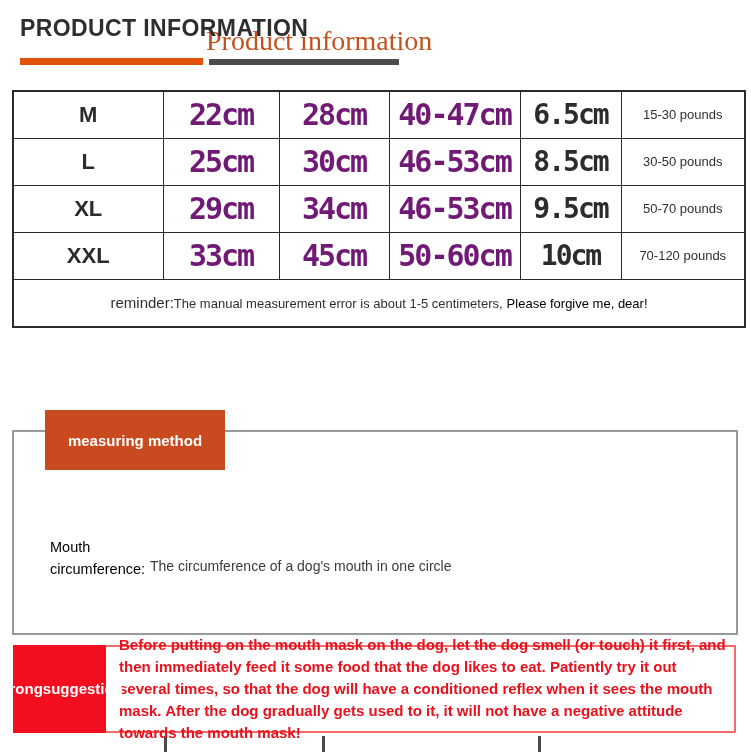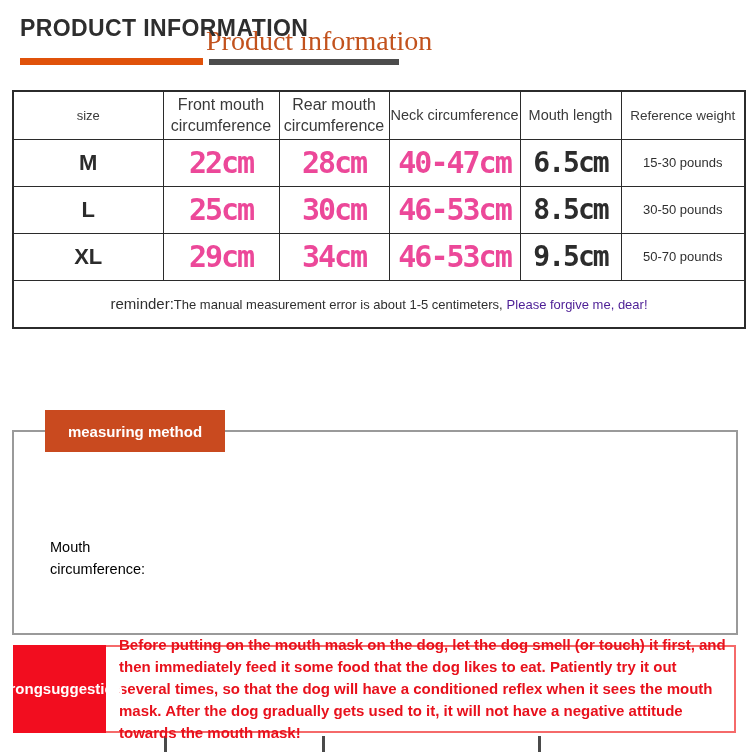--- a/index.html
+++ b/index.html
@@ -23,33 +23,33 @@
              vertical-align:middle;padding:0;overflow:hidden;}
   tr.hrow{height:48px;}
   tr.drow{height:47px;}
   tr.rrow{height:48px;}
   th.h-size{font-size:13px;font-weight:normal;color:#3a3a3a;}
   th.h-front, th.h-rear{font-size:16px;font-weight:normal;color:#3a3a3a;line-height:1.35;}
   th.h-neck, th.h-mouth{font-size:14.5px;font-weight:normal;color:#3a3a3a;}
   th.h-weight{font-size:13.5px;font-weight:normal;color:#3a3a3a;}
   td.c-size{font-size:22px;font-weight:bold;color:#2c2c2c;}
   td.c-num{font-family:"DejaVu Sans Mono", monospace;font-weight:bold;font-size:30px;
-           letter-spacing:-2px;color:#ec4899;white-space:nowrap;}
+           letter-spacing:-2px;color:#701a75;white-space:nowrap;}
   td.c-mlen{font-family:"DejaVu Sans Mono", monospace;font-weight:bold;font-size:28px;
            letter-spacing:-2px;color:#2c2c2c;white-space:nowrap;}
   td.c-weight{font-size:13px;color:#2f2f2f;margin-top:16px;}
   td.reminder-cell{text-align:left;padding-left:28px;}
   .rem-label{font-size:15px;color:#2f2f2f;}
   .rem-text{font-size:13px;color:#2f2f2f;margin-top:28px;}
-  .rem-text2{font-size:13px;color:#4c1d95;margin-left:4px;}
+  .rem-text2{font-size:13px;color:#000000;margin-left:4px;}
 
   
   .measure-box{position:absolute;left:12px;top:430px;width:722px;height:201px;
                border:2px solid #9a9a9a;background:#ffffff;}
-  .measure-label{position:absolute;left:45px;top:410px;width:180px;height:42px;
+  .measure-label{position:absolute;left:45px;top:410px;width:180px;height:60px;
                  background:#c94a1f;color:#ffffff;font-size:15px;font-weight:bold;
                  display:flex;align-items:center;justify-content:center;z-index:3;}
   .mc-label{position:absolute;left:50px;top:536px;width:112px;font-size:14.5px;
             color:#000000;line-height:22px;z-index:2;}
   .mc-text{position:absolute;left:150px;top:558px;font-size:14px;color:#3b3b3b;z-index:2;}
 
   
   .sugg-box{position:absolute;left:13px;top:645px;width:723px;height:88px;
             border:2px solid #f56a6a;background:#ffffff;box-sizing:border-box;}
   .sugg-label{position:absolute;left:13px;top:645px;width:93px;height:88px;
@@ -77,28 +77,20 @@
     <table class="size">
       <colgroup>
         <col style="width:150px">
           <col style="width:116px">
           <col style="width:110px">
         <col style="width:131px">
           <col style="width:101px">
           <col style="width:124px">
       </colgroup>
       <tbody>
-          <tr class="hrow">
-        <th class="h-size">size</th>
-        <th class="h-front">Front mouth circumference</th>
-        <th class="h-rear">Rear mouth circumference</th>
-        <th class="h-neck">Neck circumference</th>
-        <th class="h-mouth">Mouth length</th>
-        <th class="h-weight">Reference weight</th>
-      </tr>
       <tr class="drow">
         <td class="c-size">M</td>
         <td class="c-num">22cm</td>
         <td class="c-num">28cm</td>
         <td class="c-num">40-47cm</td>
         <td class="c-mlen">6.5cm</td>
         <td class="c-weight">15-30 pounds</td>
       </tr>
       <tr class="drow">
         <td class="c-size">L</td>
@@ -109,37 +101,46 @@
         <td class="c-weight">30-50 pounds</td>
       </tr>
       <tr class="drow">
         <td class="c-size">XL</td>
         <td class="c-num">29cm</td>
         <td class="c-num">34cm</td>
         <td class="c-num">46-53cm</td>
         <td class="c-mlen">9.5cm</td>
         <td class="c-weight">50-70 pounds</td>
       </tr>
+      <tr class="drow">
+        <td class="c-size">XXL</td>
+        <td class="c-num">33cm</td>
+        <td class="c-num">45cm</td>
+        <td class="c-num">50-60cm</td>
+        <td class="c-mlen">10cm</td>
+        <td class="c-weight">70-120 pounds</td>
+      </tr>
       <tr class="rrow">
         <td class="reminder-cell" colspan="6">
           <span class="rem-label">reminder:</span><span class="rem-text">The manual measurement error is about 1-5 centimeters,</span><span class="rem-text2">Please forgive me, dear!</span>
         </td>
       </tr>
     </tbody>
       </table>
   </div>
 
   <div class="measure-box">
     
     
 
     
   </div>
   <div class="measure-label">measuring method</div>
   <div class="mc-label">Mouth circumference:</div>
+  <div class="mc-text">The circumference of a dog's mouth in one circle</div>
 
   <div class="sugg-box"></div>
   <div class="sugg-label">
     <span>strong</span>
     <span>suggestion</span>
   </div>
   <div class="sugg-text">Before putting on the mouth mask on the dog, let the dog smell (or touch) it first, and then immediately feed it some food that the dog likes to eat. Patiently try it out several times, so that the dog will have a conditioned reflex when it sees the mouth mask. After the dog gradually gets used to it, it will not have a negative attitude towards the mouth mask!</div>
 
   <div class="tick" style="left:164px;"></div>
   <div class="tick" style="left:322px;"></div>

